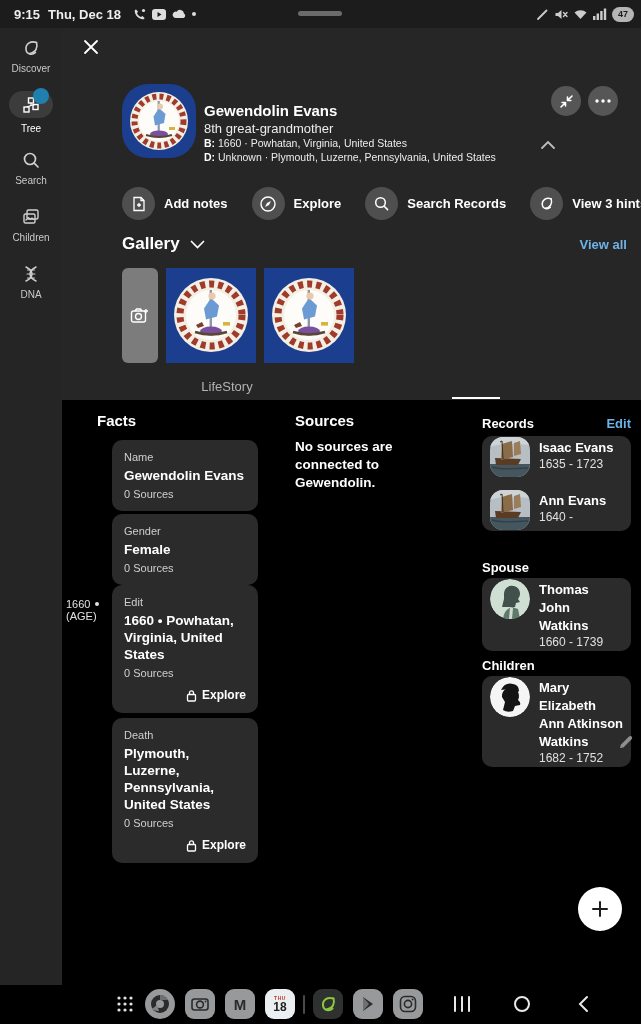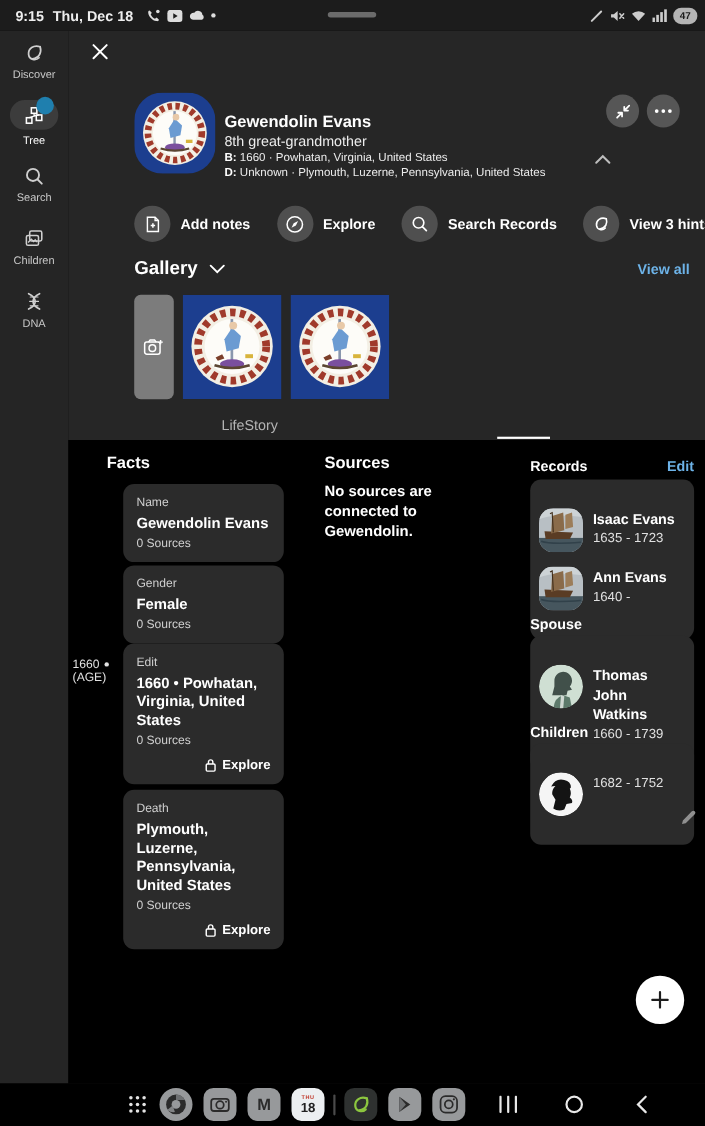--- a/index.html
+++ b/index.html
@@ -79,21 +79,21 @@
   .fc-sources { font-size:11px; color:#cfcfcf; margin-top:4px; }
   .fc-explore { margin-top:9px; display:flex; justify-content:flex-end; align-items:center; gap:5px; background:none; border:none; color:#fff; font-size:12px; font-weight:700; width:100%; cursor:pointer; }
 
   .sources-title { position:absolute; left:233px; top:12px; }
   .sources-empty { position:absolute; left:233px; top:38px; width:118px; font-size:13.5px; font-weight:700; line-height:18px; }
 
   .fam-col { position:absolute; left:420px; top:0; width:149px; }
   .fam-hdr { position:absolute; width:149px; display:flex; align-items:center; }
   .fam-title { font-size:13px; font-weight:700; }
   .fam-edit { margin-left:auto; color:#6db3e8; font-size:13px; font-weight:700; background:none; border:none; cursor:pointer; }
-  .fam-card { position:absolute; width:149px; background:#2b2b2b; border-radius:10px; padding:26px 8px; }
+  .fam-card { position:absolute; width:149px; background:#2b2b2b; border-radius:10px; padding:1px 8px; }
   .person { display:flex; gap:9px; cursor:pointer; }
   .person + .person { margin-top:13px; }
   .p-avatar { width:40px; height:40px; border-radius:13px; overflow:hidden; flex:none; }
   .p-avatar.circle { border-radius:50%; }
   .p-info { padding-top:1px; }
   .p-pname { font-size:13px; font-weight:700; line-height:17px; }
   .p-years { font-size:12px; color:#e0e0e0; line-height:16px; }
   .child-pencil { position:absolute; right:-3px; bottom:14px; background:none; border:none; cursor:pointer; }
 
   .fab { position:absolute; left:578px; top:887px; width:44px; height:44px; border-radius:50%; background:#fff; border:none; display:flex; align-items:center; justify-content:center; cursor:pointer; box-shadow:0 2px 8px rgba(0,0,0,.6); }
@@ -470,20 +470,21 @@
       <div class="fam-card" style="top:276px;">
         <div class="person">
           <span class="p-avatar circle">
             <svg width="40" height="40" viewBox="0 0 40 40">
                 <circle cx="20" cy="20" r="20" fill="#f5f5f5"></circle>
                 <path d="M12 20 a8.5 8.5 0 1 1 16 3 q3 2 2 5 l-5 1 -2 5 q-6 2 -10 -1 l2 -8 Z" fill="#141414"></path>
                 <path d="M11 13 q4 -8 12 -6 q6 1 6 7 l-3 3 q-8 -6 -15 -4 Z" fill="#141414"></path>
               </svg>
           </span>
           <span class="p-info">
+            <span class="p-pname">Mary Elizabeth Ann Atkinson Watkins</span>
             <span class="p-years" style="display:block;">1682 - 1752</span>
           </span>
         </div>
         <button class="child-pencil">
           <svg width="16" height="16" viewBox="0 0 16 16">
               <path d="M2 14 L2.8 10.8 L11 2.6 a1.8 1.8 0 0 1 2.6 2.6 L5.4 13.4 Z" fill="#8f8f8f"></path>
             </svg>
         </button>
       </div>
     </div>

